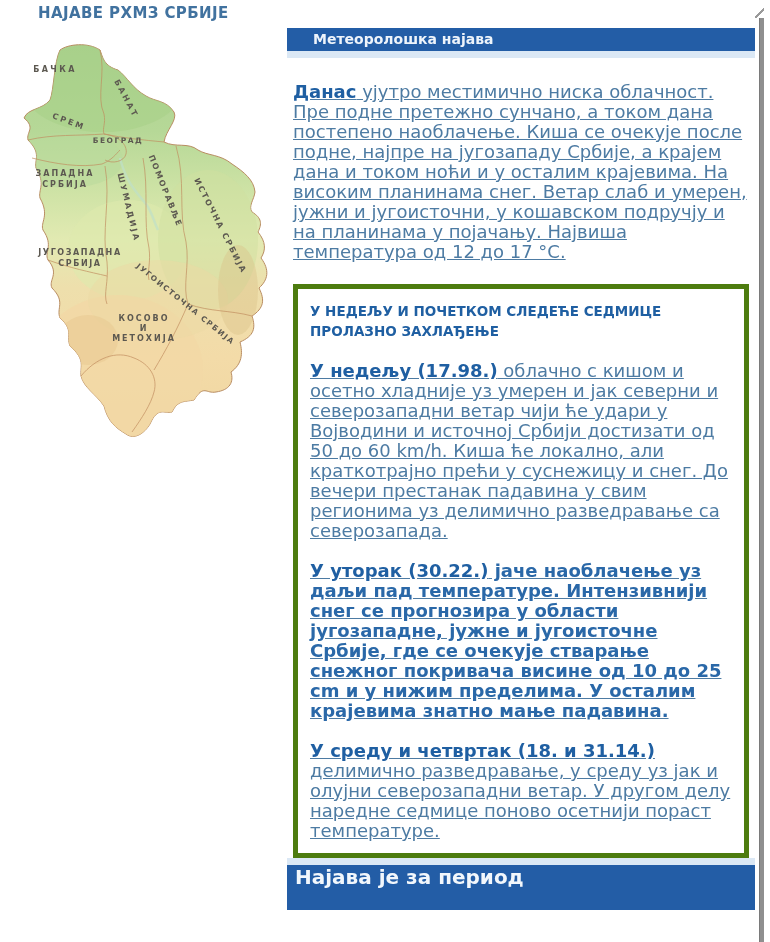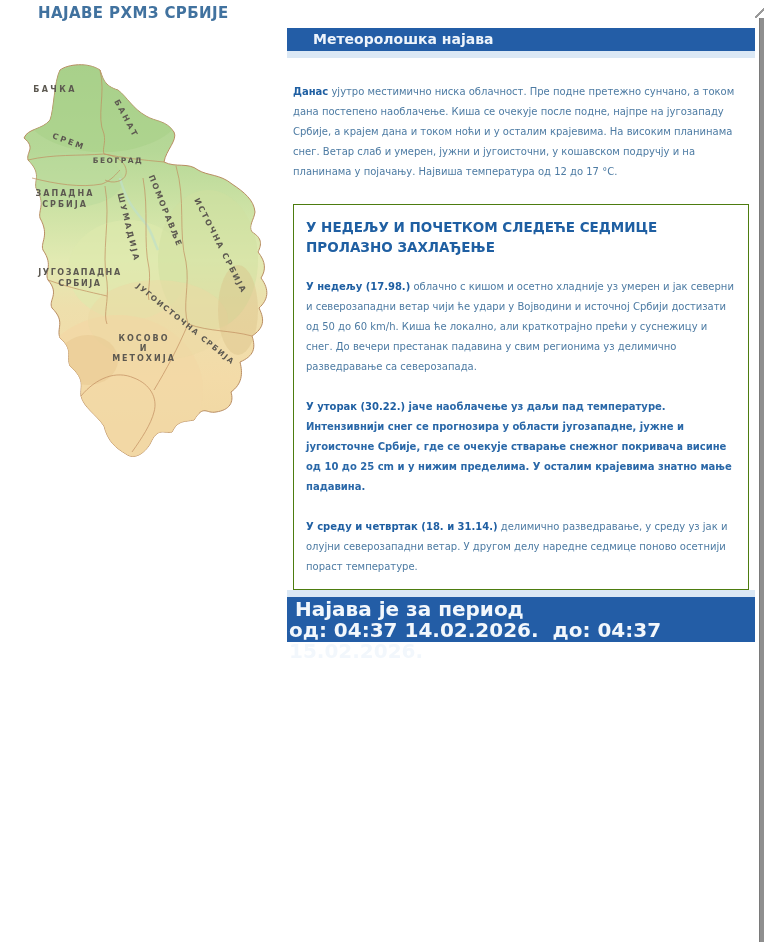--- a/index.html
+++ b/index.html
@@ -1,30 +1,30 @@
 <!DOCTYPE html>
 <html><head>
 <meta charset="utf-8">
 <style>
   html,body{margin:0;padding:0;background:#ffffff;}
   .page{position:relative;width:764px;height:942px;background:#ffffff;overflow:hidden;
         font-family:"DejaVu Sans","Liberation Sans",sans-serif;}
   .site-title{position:absolute;left:38px;top:4px;font-size:15px;font-weight:bold;
               color:#41729f;letter-spacing:.4px;}
-  .map-wrap{position:absolute;left:8px;top:60px;width:270px;height:404px;}
+  .map-wrap{position:absolute;left:8px;top:40px;width:270px;height:404px;}
   .panel{position:absolute;left:287px;top:28px;width:468px;}
   .panel-header{background:#235da6;color:#eef4fb;font-size:14px;font-weight:bold;
                 padding:3px 8px 4px 26px;}
   .strip{height:7px;background:#dbe8f5;}
   .content{padding:0 6px 0 6px;}
   .date-heading{color:#1c5296;font-size:15px;font-weight:bold;margin:10px 0 0 0;}
-  .para{color:#4d7ba3;font-size:10px;line-height:20px;margin:24px 0 0 0;}
+  .para{color:#4d7ba3;font-size:18px;line-height:20px;margin:24px 0 0 0;text-decoration:underline;}
   .para b{color:#1f5fa2;}
   .para.bold-all span{font-weight:bold;color:#2a68a8;margin-top:36px;}
-  .outlook-box{border:1px solid #4d7c0f;margin-top:22px;padding:12px 12px 12px 12px;}
+  .outlook-box{border:5px solid #4d7c0f;margin-top:22px;padding:12px 12px 12px 12px;}
   .box-heading{color:#1f5fa2;font-weight:bold;font-size:13.5px;line-height:20px;
                margin:0 0 18px 0;}
   .outlook-box .para{margin:20px 0 0 0;}
   .footer-bar{background:#235da6;color:#f2f7fc;font-size:20px;font-weight:bold;
               line-height:21px;padding-top:2px;height:43px;margin-top:0;}
   .footer-line1{padding-left:8px;white-space:pre-wrap;}
   .footer-line2{padding-left:2px;white-space:pre-wrap;}
   .scrollbar-track{position:absolute;left:759px;top:18px;width:9px;height:924px;
                    background:#8f8f8f;border-left:1px solid #7a7a7a;}
   .scrollbar-cap{position:absolute;left:755px;top:0;width:14px;height:18px;
@@ -140,20 +140,19 @@
         <p class="para bold-all"><b>У уторак (30.22.)</b><span> јаче наоблачење уз даљи пад температуре. Интензивнији снег се прогнозира у области југозападне, јужне и југоисточне Србије, где се очекује стварање снежног покривача висине од 10 до 25 cm и у нижим пределима. У осталим крајевима знатно мање падавина.</span></p>
 
         <p class="para"><b>У среду и четвртак (18. и 31.14.)</b><span> делимично разведравање, у среду уз јак и олујни северозападни ветар. У другом делу наредне седмице поново осетнији пораст температуре.</span></p>
       </div>
     </div>
 
     <div class="strip"></div>
 
     <div class="footer-bar">
       <div class="footer-line1">Најава је за период</div>
-      <div class="footer-line2">од: 04:37 14.02.2026.&nbsp; до: 04:37 15.02.2026.</div>
     </div>
   </div>
 
   <div class="scrollbar-cap"></div>
   <div class="scrollbar-track"></div>
 
 </div>
 
 </body></html>

